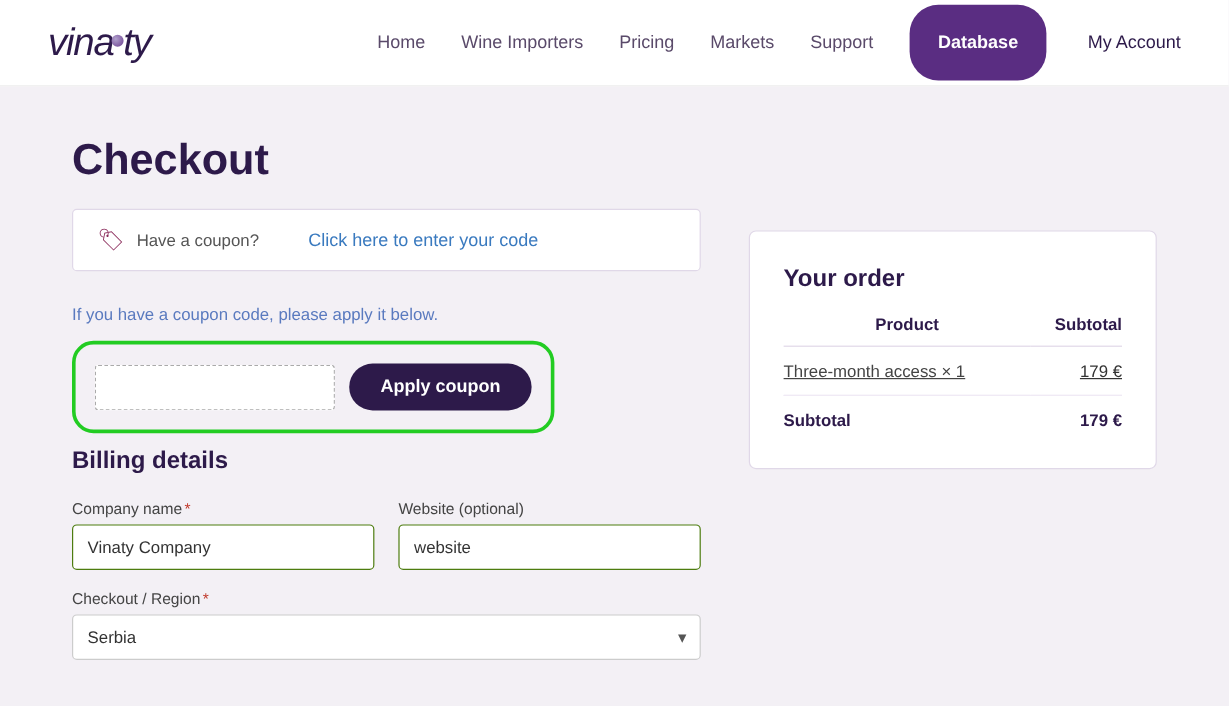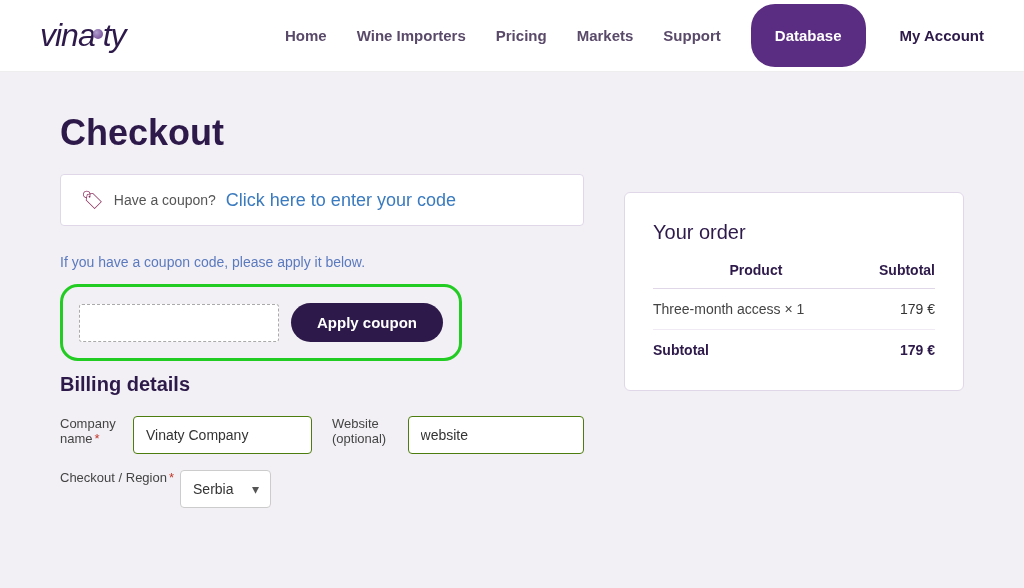--- a/index.html
+++ b/index.html
@@ -41,36 +41,36 @@
     }
     nav {
       display: flex;
       align-items: center;
       gap: 30px;
     }
     nav a {
       text-decoration: none;
       color: #5a4a6a;
       font-size: 15px;
-      font-weight: 700;
+      font-weight: 400;
     }
     .btn-database {
       background: #5a2d82;
       color: #fff;
       border: none;
       border-radius: 24px;
       padding: 23px 24px;
       font-size: 15px;
       font-weight: 600;
       cursor: pointer;
     }
     .my-account {
       color: #2d1a4a;
       font-size: 15px;
-      font-weight: 700;
+      font-weight: 400;
       text-decoration: none;
       margin-left: 4px;
     }
 
     
     .main {
       padding: 40px 60px;
       display: flex;
       gap: 0;
     }
@@ -105,21 +105,22 @@
       color: #8a2a5a;
       font-size: 18px;
     }
     .coupon-notice-text {
       font-size: 14px;
       color: #555;
     }
     .coupon-notice-link {
       color: #3a7abf;
       text-decoration: none;
-      font-size: 18px;
+      font-size: 15px;
+      margin-left: 31px;
     }
 
     
     .coupon-instruction {
       font-size: 14px;
       color: #5a7abf;
       margin-bottom: 14px;
     }
 
     .coupon-form-wrapper {
@@ -160,21 +161,21 @@
       color: #2d1a4a;
       margin-bottom: 20px;
     }
     .form-row {
       display: flex;
       gap: 20px;
       margin-bottom: 16px;
     }
     .form-group {
       display: flex;
-      flex-direction: row;
+      flex-direction: column;
       gap: 6px;
       flex: 1;
     }
     .form-label {
       font-size: 13px;
       color: #444;
       font-weight: 500;
     }
     .required-star {
       color: #c0392b;
@@ -214,21 +215,21 @@
 
     
     .your-order-box {
       background: #fff;
       border: 1px solid #e0d8e8;
       border-radius: 6px;
       padding: 28px 28px 20px;
     }
     .your-order-title {
       font-size: 20px;
-      font-weight: 400;
+      font-weight: 700;
       color: #2d1a4a;
       margin-bottom: 18px;
     }
     .order-table {
       width: 100%;
       border-collapse: collapse;
     }
     .order-table thead tr th {
       font-size: 14px;
       font-weight: 700;
@@ -237,20 +238,21 @@
       border-bottom: 1px solid #e0d8e8;
     }
     .order-table thead tr th:last-child {
       text-align: right;
     }
     .order-table tbody tr td {
       font-size: 14px;
       color: #444;
       padding: 12px 0;
       border-bottom: 1px solid #f0eaf5;
+      text-decoration: underline;
     }
     .order-table tbody tr td:last-child {
       text-align: right;
       color: #333;
     }
     .order-table tfoot tr td {
       font-size: 14px;
       font-weight: 600;
       color: #2d1a4a;
       padding: 12px 0;

